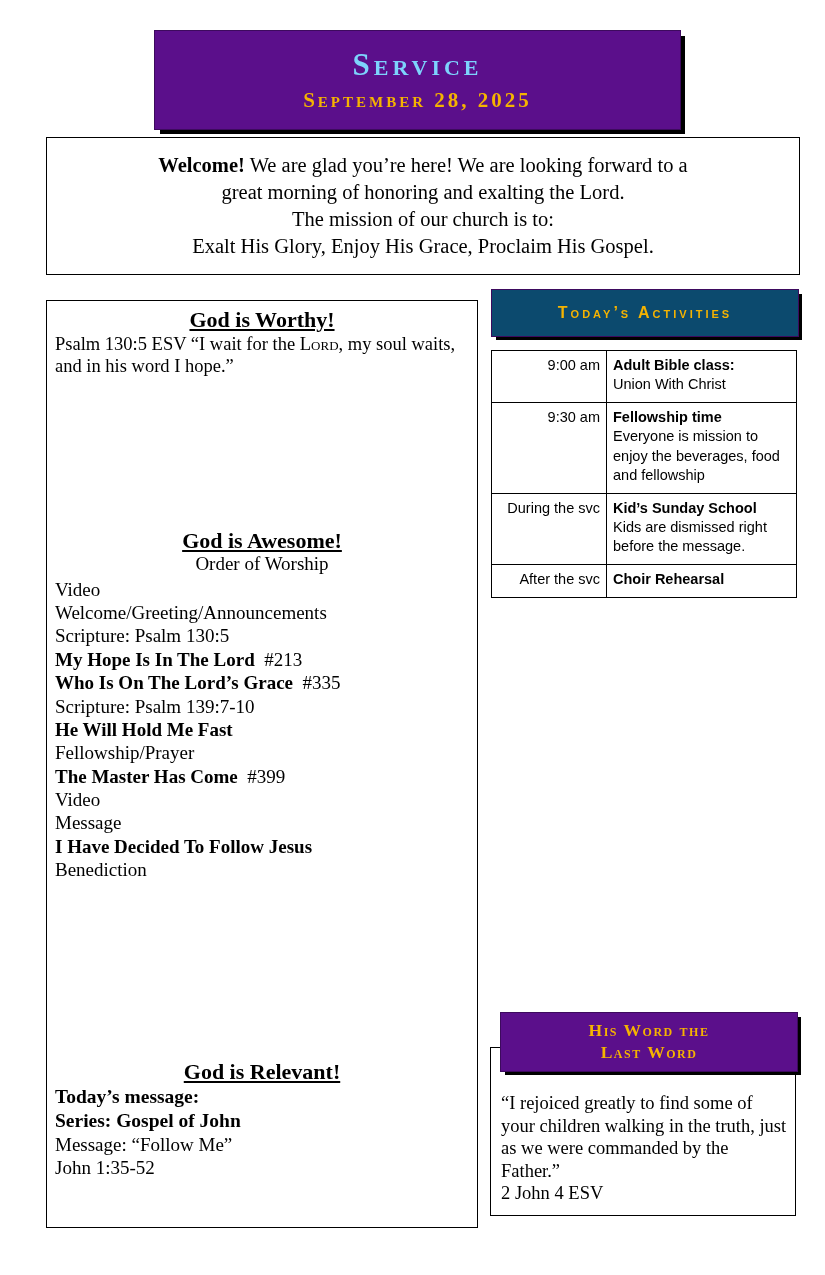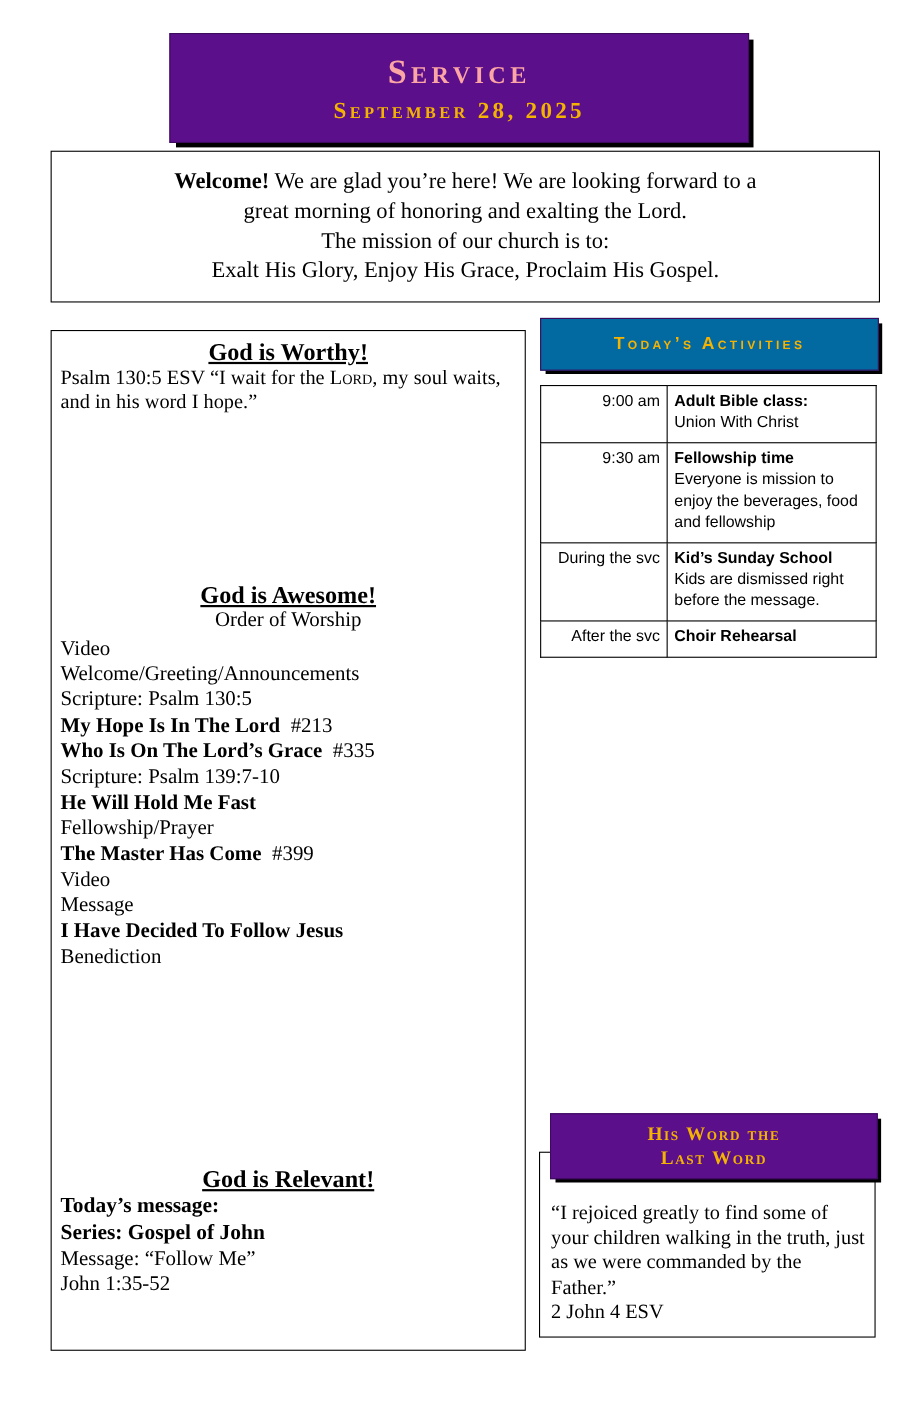--- a/index.html
+++ b/index.html
@@ -39,21 +39,21 @@
     width: 525px;
     height: 98px;
     background: #5b0f8b;
     border: 1px solid #3d0a5e;
     display: flex;
     flex-direction: column;
     align-items: center;
     justify-content: center;
   }
   .banner-title {
-    color: #fca5a5;
+    color: #7dd3fc;
     font-family: "Liberation Serif", serif;
     font-weight: bold;
     font-size: 31px;
     letter-spacing: 4px;
     font-variant: small-caps;
     line-height: 1.1;
   }
   .banner-date {
     color: #f5b301;
     font-family: "Liberation Serif", serif;
@@ -139,21 +139,21 @@
     width: 306px;
     height: 46px;
     background: #000000;
   }
   .act-header {
     position: absolute;
     left: 491px;
     top: 289px;
     width: 306px;
     height: 46px;
-    background: #0369a1;
+    background: #0c4a6e;
     border: 1px solid #3d0a5e;
     display: flex;
     align-items: center;
     justify-content: center;
   }
   .act-header span {
     color: #f5b301;
     font-family: "Liberation Sans", sans-serif;
     font-weight: bold;
     font-size: 16px;

